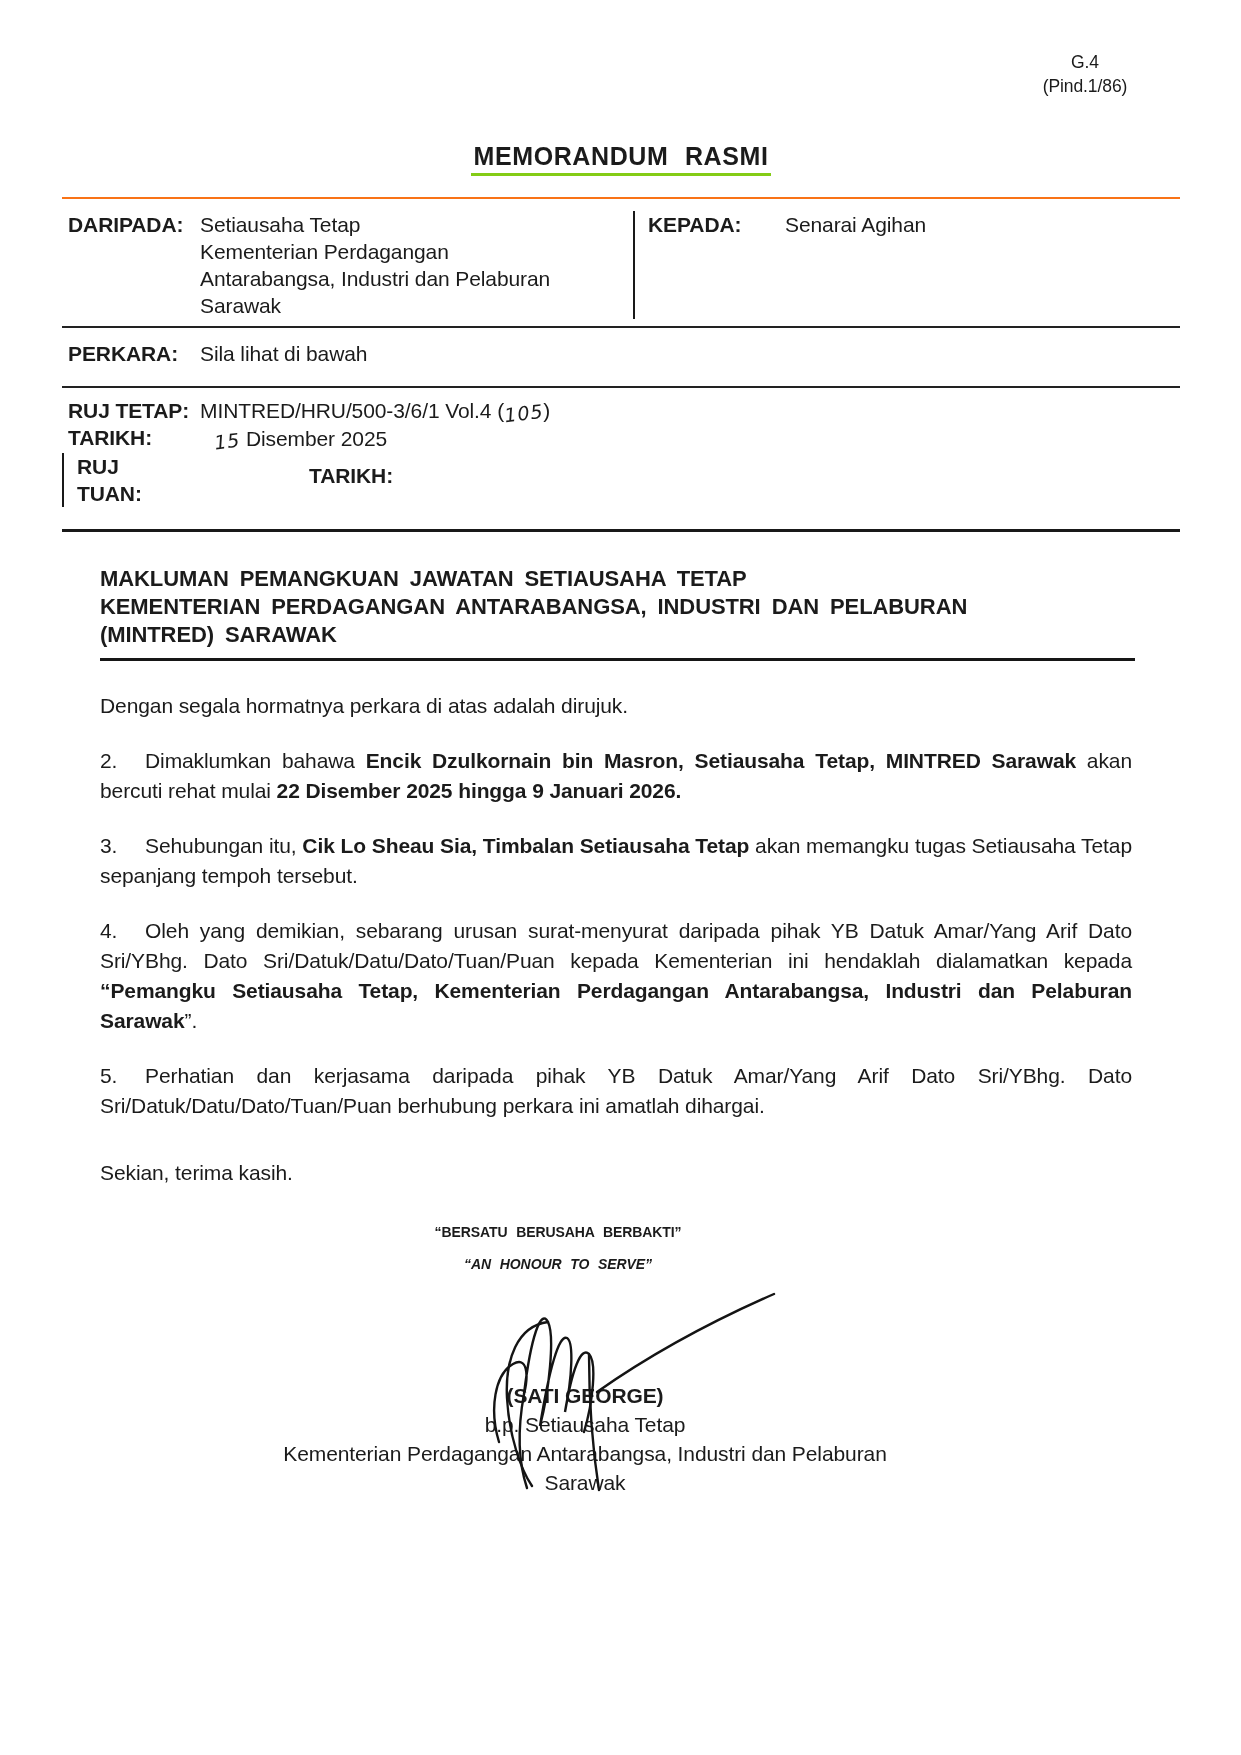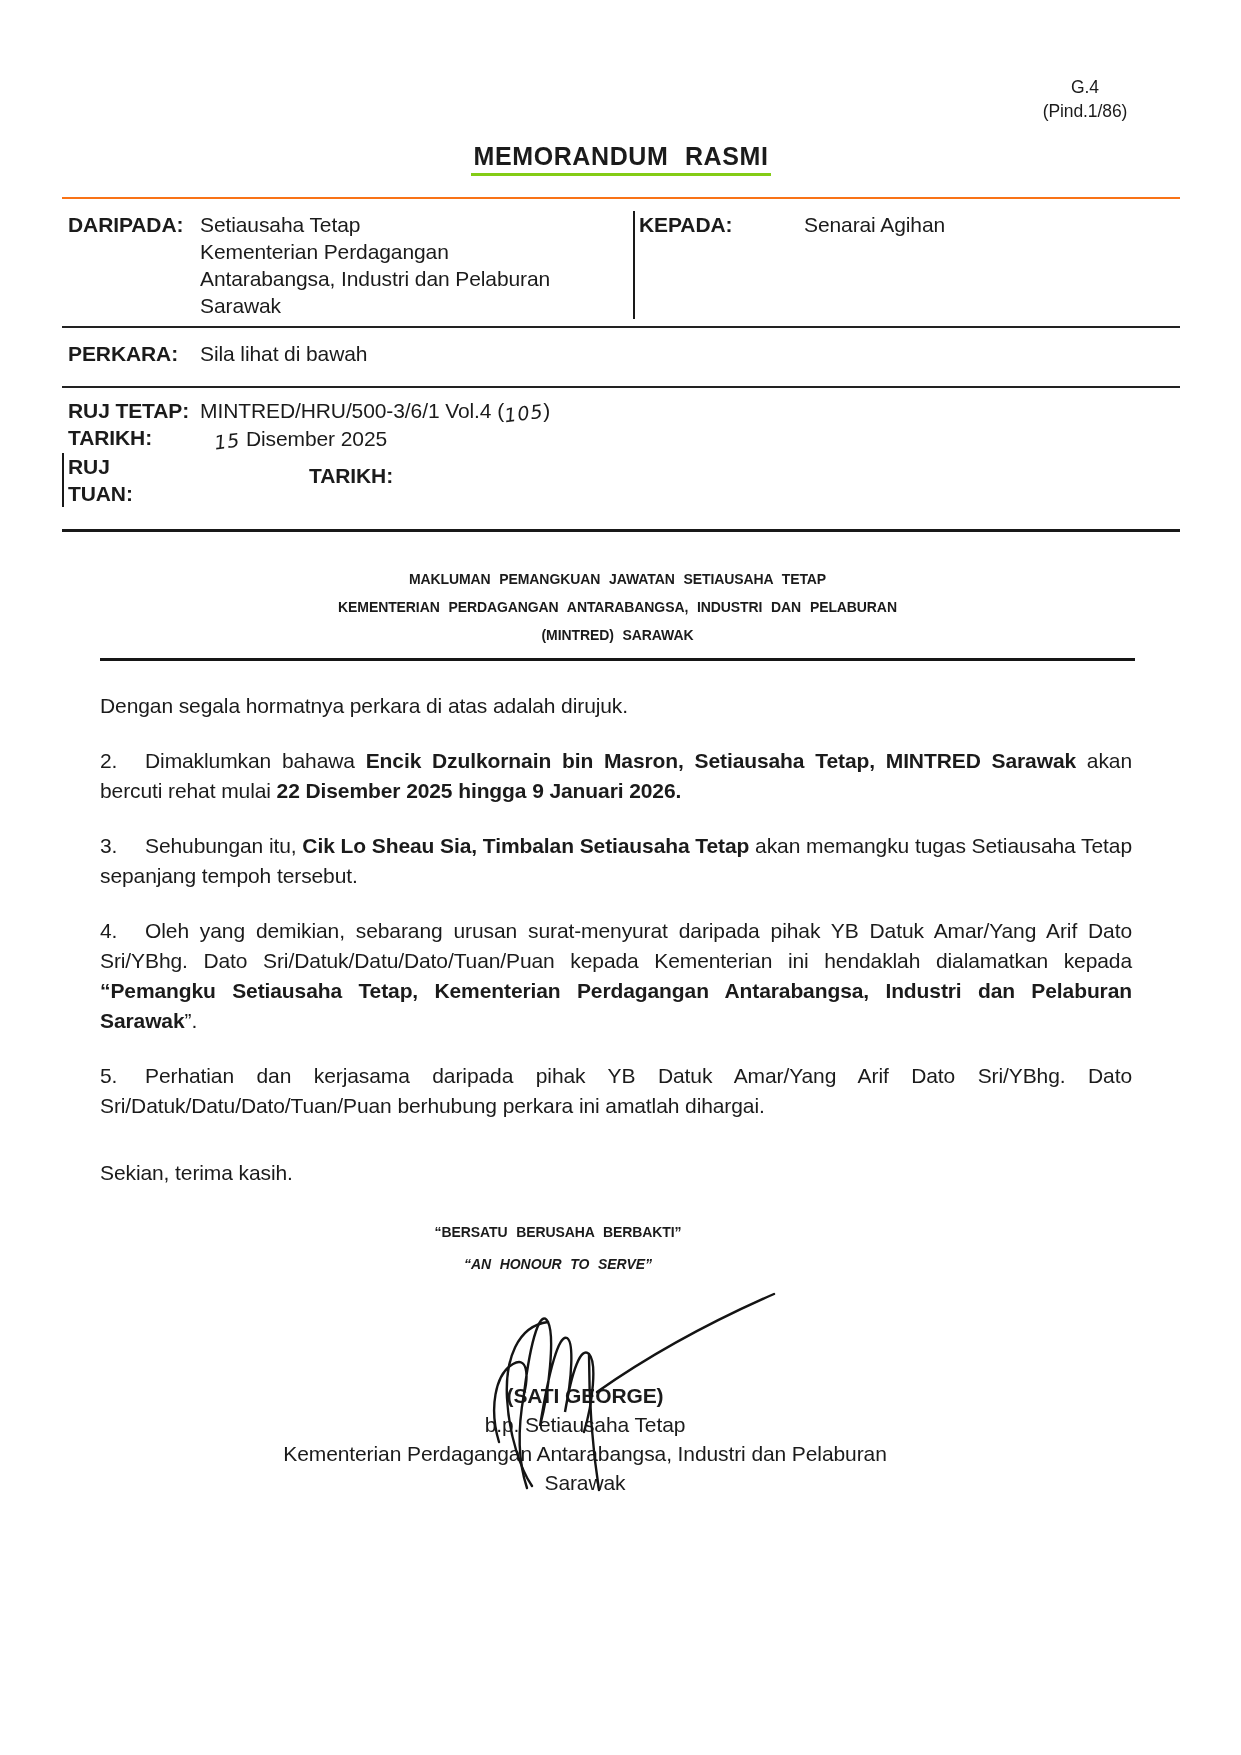--- a/index.html
+++ b/index.html
@@ -6,48 +6,48 @@
   .page{
     position:relative;
     width:1241px;height:1755px;
     background:#ffffff;
     color:#1b1b1b;
     font-family:"Liberation Sans","DejaVu Sans",sans-serif;
     overflow:hidden;
     letter-spacing:-0.1px;
   }
   
-  .corner{position:absolute;left:1000px;top:75px;width:170px;text-align:center;font-size:17.5px;line-height:24px;}
+  .corner{position:absolute;left:1000px;top:50px;width:170px;text-align:center;font-size:17.5px;line-height:24px;}
   
   .title-wrap{margin:142px 0 0 62px;width:1118px;text-align:center;}
   .title{
     display:inline-block;font-size:25px;font-weight:bold;word-spacing:9px;letter-spacing:0.6px;
     border-bottom:3px solid #84cc16;padding:0 3px 2px 3px;
   }
   
   .memo-table{margin:21px 0 7px 62px;width:1118px;border-top:2px solid #f97316;border-bottom:3px solid #191919;font-size:21px;}
   .trow{display:flex;}
   .trow + .trow{border-top:2px solid #222;flex-direction:column;}
   .cell-l{width:571px;display:flex;box-sizing:border-box;padding-left:6px;}
-  .cell-r{width:547px;display:flex;box-sizing:border-box;border-left:2.5px solid #191919;padding-left:4px;position:relative;gap:28px;}
+  .cell-r{width:547px;display:flex;box-sizing:border-box;border-left:2.5px solid #191919;padding-left:13px;position:relative;}
   .lblcol{font-weight:bold;flex:0 0 132px;}
   .lblcol-r{font-weight:bold;flex:0 0 137px;}
   .valcol{flex:1;}
   .r1{padding:12px 0 7px 0;line-height:27px;}
   .r2{padding:12px 0 19px 0;line-height:27px;}
   .r3{padding:9px 0 22px 0;line-height:27px;}
   .hand{
     font-family:"DejaVu Sans",sans-serif;font-style:italic;font-size:19px;
     display:inline-block;transform:rotate(-7deg) translateY(2px);letter-spacing:1px;
   }
   .tarikh-abs{position:absolute;left:245px;top:9px;font-weight:bold;}
   
   .subject{
-    margin:33px 0 0 100px;width:1035px;text-align:center;
-    font-size:14px;font-weight:bold;line-height:28px;word-spacing:5px;
+    margin:33px 0 0 100px;width:1035px;text-align:left;
+    font-size:22px;font-weight:bold;line-height:28px;word-spacing:5px;
     border-bottom:3.5px solid #161616;padding-bottom:9px;
   }
   
   .bodytext{width:1032px;margin-left:100px;font-size:21px;line-height:30px;}
   .para{margin:0;text-align:justify;}
   .p-salutation{margin-top:30px;text-align:left;}
   .p-num{margin-top:25px;}
   .pnum{display:inline-block;width:45px;}
   .p-closing{margin-top:37px;text-align:left;}
   b{font-weight:bold;}

